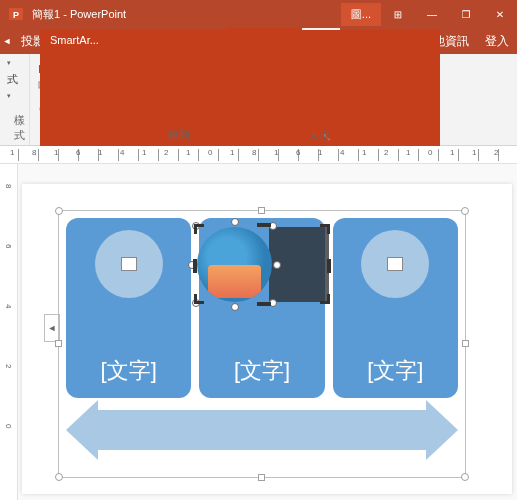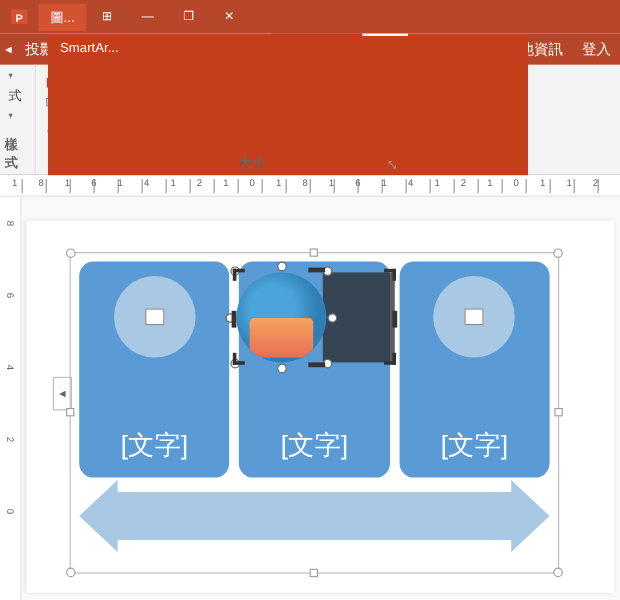--- a/index.html
+++ b/index.html
@@ -23,21 +23,21 @@
 .ribbon-tabs .tab.ctx { background: #c43e1c; }
 .ribbon-tabs .spacer { flex: 1; }
 .ribbon-tabs .help-icon { width: 20px; display: flex; align-items: center; justify-content: center; }
 .ribbon-tabs .right-item { padding: 0 8px; display: flex; align-items: center; gap: 3px; }
 .ribbon-tabs .share { background: #a03d23; }
 
 
 .ribbon { height: 92px; background: #f3f3f3; border-bottom: 1px solid #d4d4d4; display: flex; }
 .ribbon-group { border-right: 1px solid #e1e1e1; padding: 3px 4px 2px; display: flex; flex-direction: column; }
 .ribbon-group .group-body { flex: 1; display: flex; align-items: flex-start; gap: 2px; }
-.ribbon-group .group-label { text-align: left; font-size: 11px; color: #666; padding-top: 1px; position: relative; font-weight: bold; }
+.ribbon-group .group-label { text-align: right; font-size: 11px; color: #666; padding-top: 1px; position: relative; }
 .ribbon-group .launcher { position: absolute; right: 0; bottom: 0; font-size: 8px; color: #999; }
 .rib-btn { display: flex; flex-direction: column; align-items: center; padding: 2px 4px; font-size: 11px; color: #444; cursor: pointer; }
 .rib-btn .icon { width: 16px; height: 16px; margin-bottom: 2px; }
 .rib-btn.large .icon { width: 32px; height: 32px; }
 .rib-col { display: flex; flex-direction: column; gap: 1px; }
 .rib-row { display: flex; align-items: center; gap: 3px; font-size: 11px; color: #444; padding: 2px 3px; cursor: pointer; white-space: nowrap; }
 .rib-row .icon { width: 16px; height: 16px; flex-shrink: 0; }
 .rib-row .drop { font-size: 7px; color: #666; }
 .size-input { display: flex; align-items: center; gap: 3px; }
 .size-input .icon { width: 16px; height: 16px; }
@@ -87,20 +87,23 @@
 </style>
 </head>
 <body>
 
 <div class="titlebar">
   <div class="doc-icon">
     <svg width="16" height="16" viewBox="0 0 16 16">
         <rect x="1" y="2" width="14" height="12" rx="1" fill="#d35230"></rect>
         <text x="8" y="12" font-size="9" fill="#fff" text-anchor="middle" font-weight="bold">P</text>
       </svg>
+  </div>
+  <div class="title-text">
+    <span>簡報1 - PowerPoint</span>
   </div>
   <div class="context-tabs">
     <div class="ctx-tab smartart">SmartAr...</div>
     <div class="ctx-tab">圖...</div>
   </div>
   <div class="win-controls">
     <div class="win-btn">⊞</div>
     <div class="win-btn">—</div>
     <div class="win-btn">❐</div>
     <div class="win-btn">✕</div>
@@ -210,20 +213,21 @@
           </div>
         <div class="rib-row">
             <svg class="icon" viewBox="0 0 16 16">
               <path d="M8 3 a5 5 0 1 1 -5 5" fill="none" stroke="#888" stroke-width="1.5"></path>
               <path d="M6 1 l2 2 l-2 2" fill="none" stroke="#888"></path>
             </svg>
             <span class="drop">▾</span>
           </div>
       </div>
     </div>
+    <div class="group-label">排列</div>
   </div>
 
   <div class="ribbon-group" style="width:140px">
     <div class="group-body" style="align-items:center">
       <div class="rib-btn large">
         <svg class="icon" viewBox="0 0 32 32">
             <rect x="4" y="4" width="24" height="20" fill="#b8cce4"></rect>
             <path d="M6 18 l6-6 4 4 6-8 6 8" fill="#7ba7d0"></path>
             <circle cx="24" cy="8" r="3" fill="#f4d03f"></circle>
             <path d="M2 8 h6 M8 2 v6 M24 30 h6 M24 24 v6" stroke="#555" stroke-width="2"></path>

